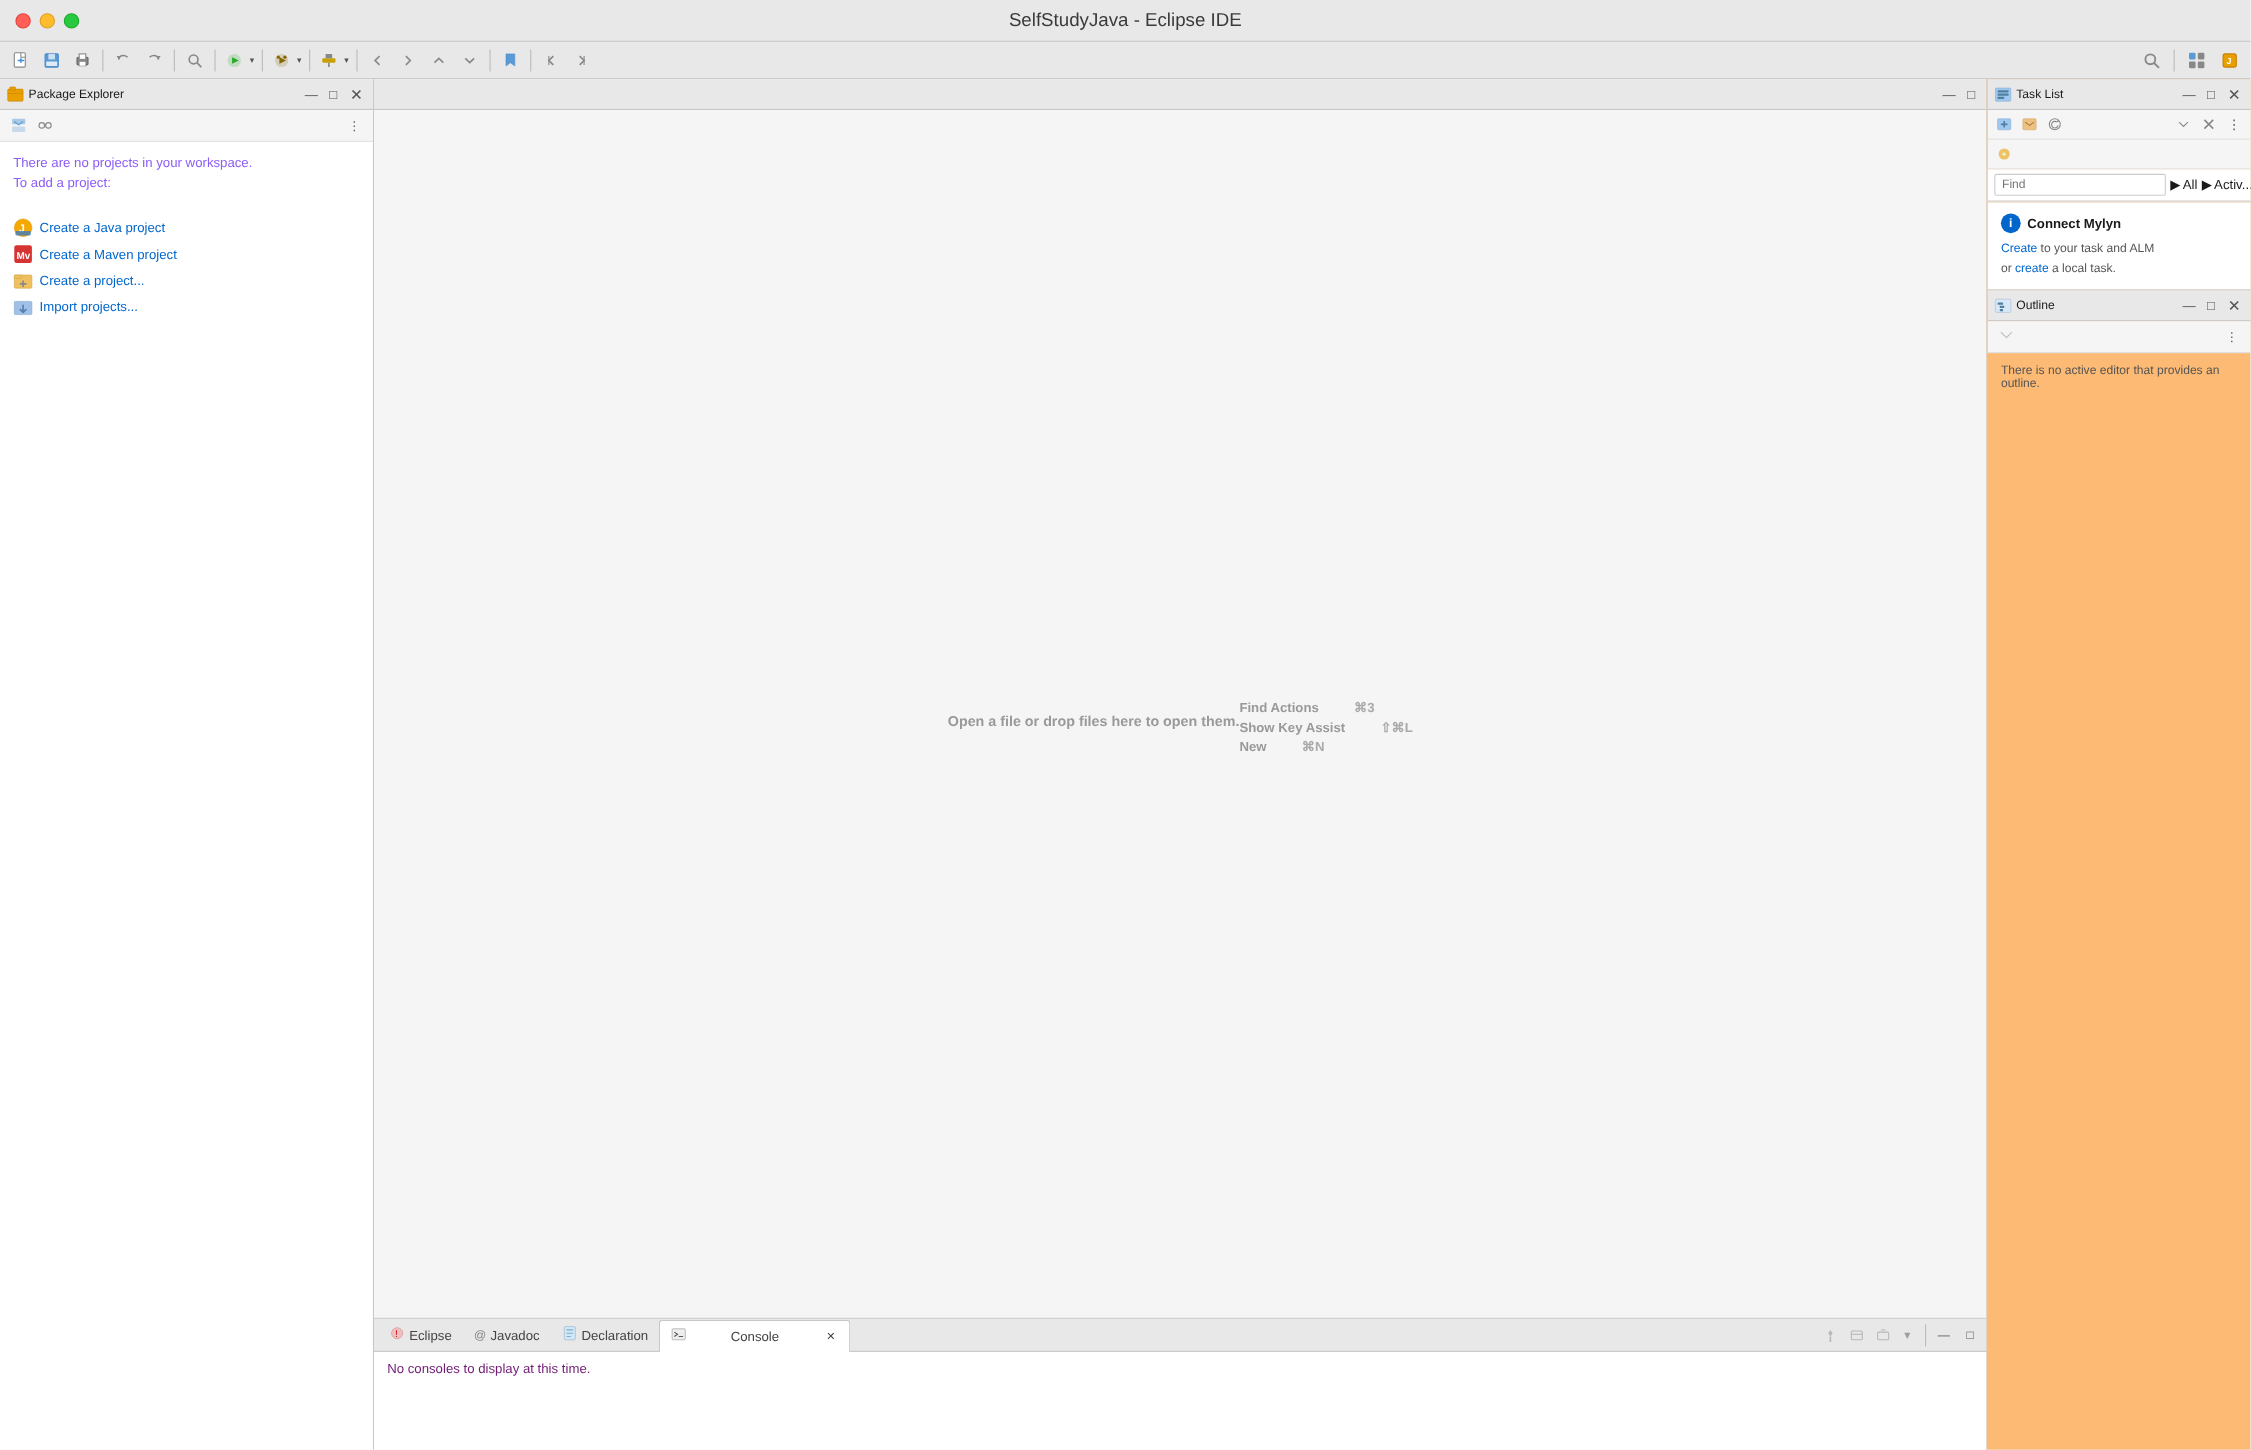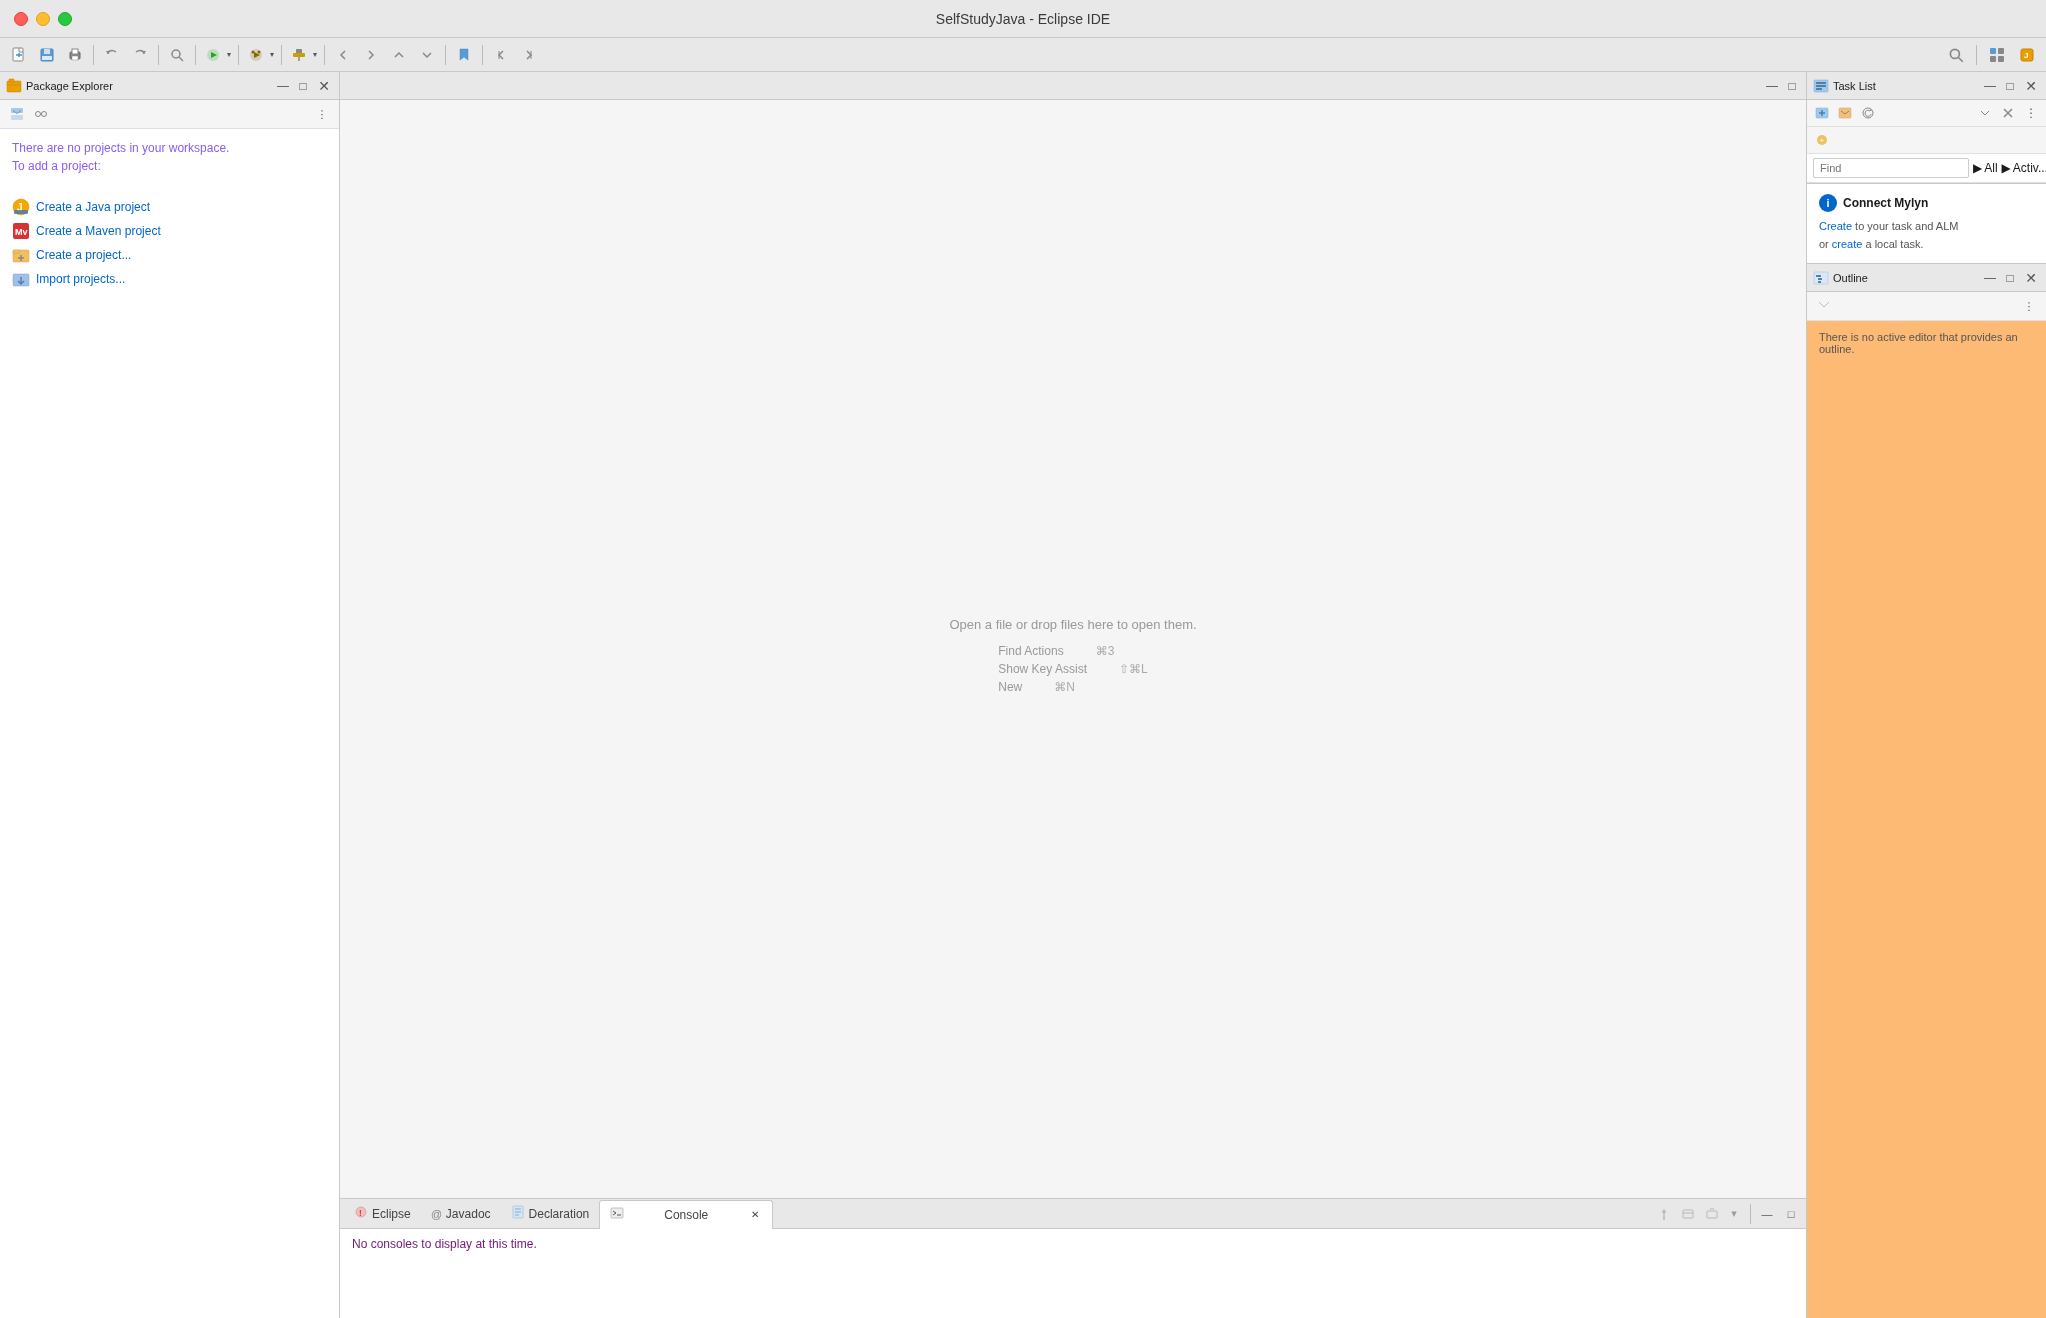--- a/index.html
+++ b/index.html
@@ -33,21 +33,21 @@
     .traffic-light {
       width: 14px;
       height: 14px;
       border-radius: 50%;
       cursor: pointer;
     }
     .tl-close { background: #ff5f57; border: 1px solid #e0443e; }
     .tl-min { background: #ffbd2e; border: 1px solid #dea123; }
     .tl-max { background: #28c940; border: 1px solid #1aab29; }
     .title-text {
-      font-size: 14px;
+      font-size: 17px;
       color: #3a3a3a;
       font-weight: 500;
     }
 
     
     .toolbar {
       background: #e8e8e8;
       height: 34px;
       display: flex;
       align-items: center;
@@ -665,21 +665,21 @@
 
   <div class="editor-area">
     <div class="editor-main">
       <div class="panel-header" style="background:#e8e8e8; width:100%; border-bottom:1px solid #c8c8c8; border-top:none;">
         <span style="font-size:11px; color:#999; flex:1;"></span>
         <div class="panel-header-controls">
           <span class="small-icon-btn">—</span>
           <span class="small-icon-btn">□</span>
         </div>
       </div>
-      <div style="flex:1; display:flex; flex-direction:column; align-items:center; justify-content:center; width:100%;">
+      <div style="flex:1; display:flex; align-items:center; justify-content:center; width:100%;font-weight:bold;">
         <span class="editor-placeholder">Open a file or drop files here to open them.</span>
         <div style="margin-top:12px; display:flex; flex-direction:column; gap:4px; align-items:flex-start;">
           <div class="shortcut-row">
             <span class="shortcut-label">Find Actions</span>
             <span class="shortcut-key" style="margin-left:12px;">⌘3</span>
           </div>
           <div class="shortcut-row">
             <span class="shortcut-label">Show Key Assist</span>
             <span class="shortcut-key" style="margin-left:12px;">⇧⌘L</span>
           </div>

